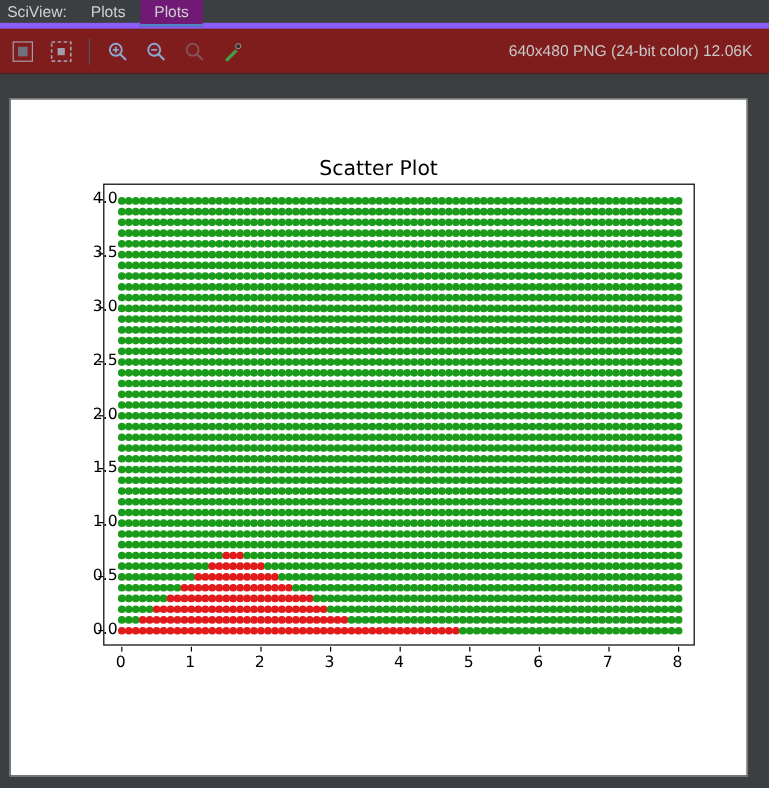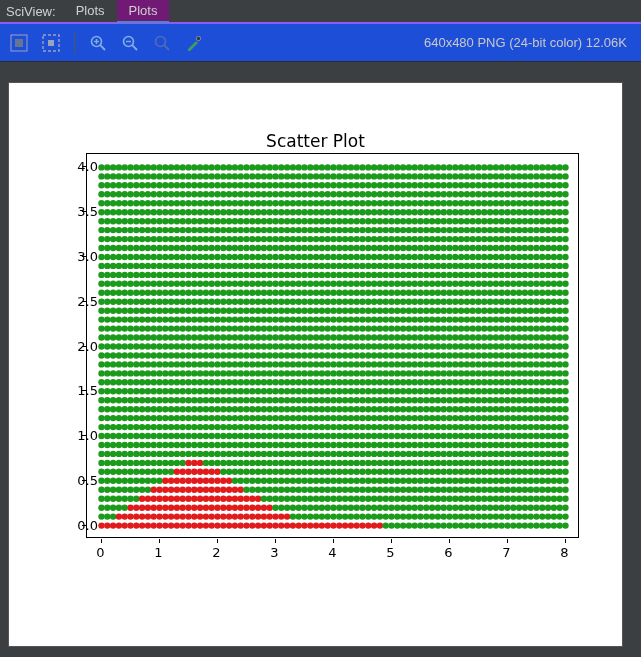--- a/index.html
+++ b/index.html
@@ -1,21 +1,21 @@
 <!DOCTYPE html>
 <html><head>
 <meta charset="utf-8">
 <style>
   * { box-sizing: border-box; margin: 0; padding: 0; }
   html, body { width: 641px; height: 657px; font-family: "Segoe UI", Arial, sans-serif; background: #3c3f41; color: #bbbbbb; overflow: hidden; }
-  .tabs-bar { display: flex; align-items: center; height: 24px; background: #3c3f41; border-bottom: 2px solid #8b5cf6; }
+  .tabs-bar { display: flex; align-items: center; height: 24px; background: #3c3f41; border-bottom: 5px solid #8b5cf6; }
   .tabs-title { font-size: 13px; color: #d0d0d0; padding: 0 8px 0 6px; }
   .tab { font-size: 13px; color: #d0d0d0; padding: 0 12px; height: 24px; line-height: 24px; cursor: pointer; }
   .tab.active { background: #701a75; border-bottom: 2px solid #4a88c7; }
-  .toolbar { display: flex; align-items: center; height: 38px; background: #1d4ed8; border-bottom: 1px solid #2b2b2b; padding: 0 8px; gap: 10px; }
+  .toolbar { display: flex; align-items: center; height: 38px; background: #7f1d1d; border-bottom: 1px solid #2b2b2b; padding: 0 8px; gap: 10px; }
   .tbtn { width: 22px; height: 22px; display:flex; align-items:center; justify-content:center; cursor:pointer; opacity:.9; }
   .sep { width: 1px; height: 22px; background: #555; margin: 0 2px; }
   .toolbar-spacer { flex: 1; }
   .status { font-size: 13px; color: #c8c8c8; padding-right: 6px; }
   .plot-container { position: absolute; top: 62px; left: 0; right: 0; bottom: 0; padding: 20px 12px 0 8px; background: #3c3f41; }
   .plot-canvas { width: 615px; height: 565px; background: #ffffff; border: 1px solid #555; position: relative; }
   .chart-title { position:absolute; left:0; right:0; top:48px; text-align:center; font-family: "DejaVu Sans", Arial, sans-serif; font-size: 17px; color:#000; }
   .axes { position:absolute; left: 77px; top: 70px; width: 493px; height: 385px; border:1px solid #000; }
   .tick-y, .tick-x { position:absolute; font-family:"DejaVu Sans",Arial,sans-serif; font-size:13px; color:#000; }
   .tick-y { right: 524px; transform: translateY(-50%); text-align:right; width:40px; }

